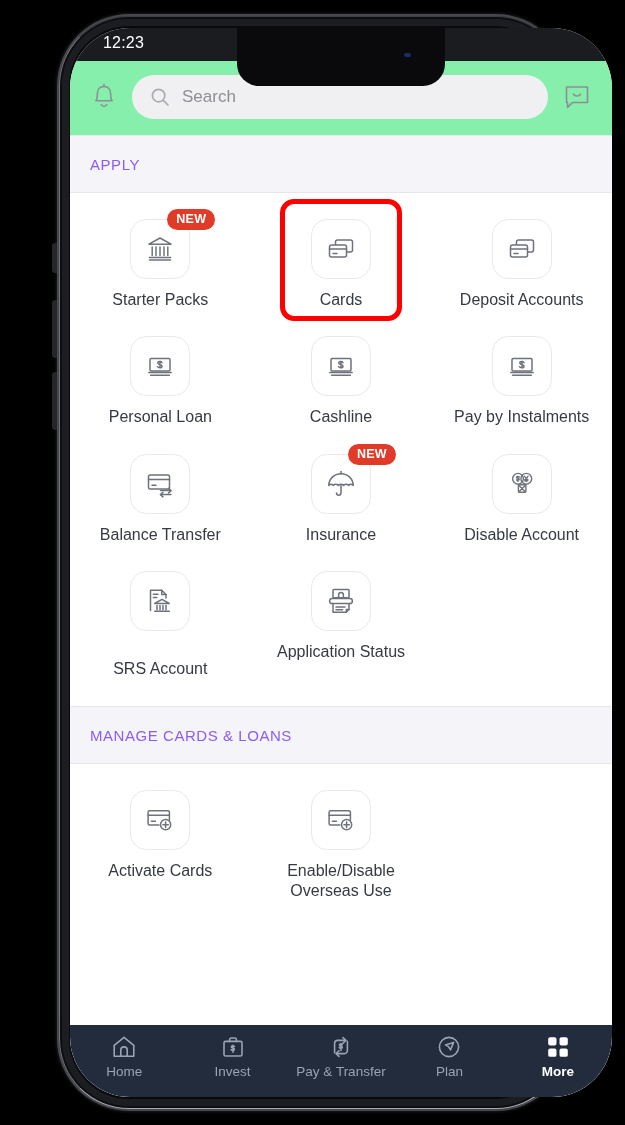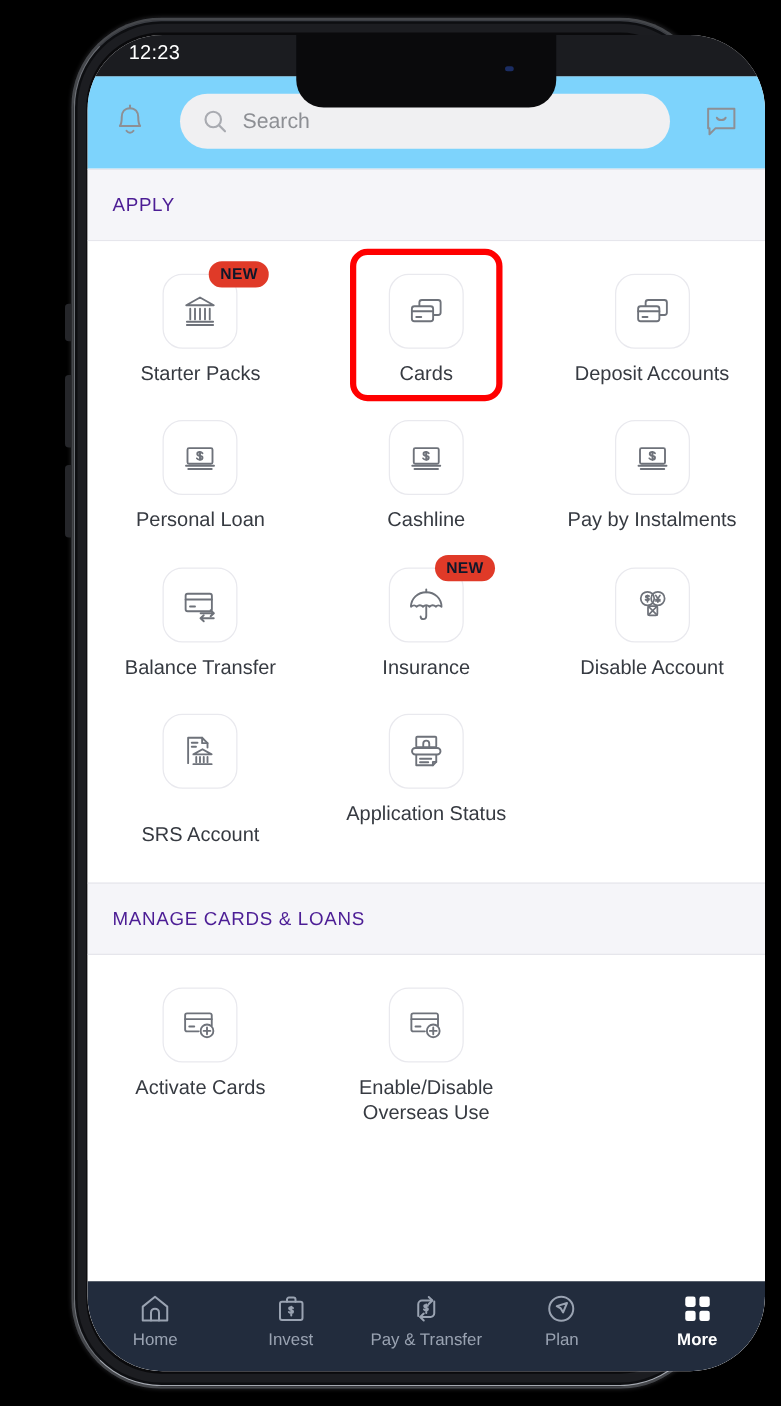--- a/index.html
+++ b/index.html
@@ -87,23 +87,23 @@
     right: 34px; top: 25px;
     width: 7px; height: 4px;
     border-radius: 2px;
     background: #1b2d63;
   }
 
   
   #top-bar {
     display: flex;
     align-items: center;
-    gap: 26px;
+    gap: 14px;
     padding: 14px 20px 16px 20px;
-    background: #7dd3fc;
+    background: #86efac;
   }
   #search-field {
     flex: 1;
     height: 44px;
     background: #f0f0f2;
     border-radius: 22px;
     display: flex;
     align-items: center;
     gap: 12px;
     padding: 0 18px;
@@ -114,21 +114,21 @@
   }
   .bar-icon { flex: 0 0 auto; display: flex; align-items: center; justify-content: center; }
 
   
   .section-header {
     background: #f5f5f9;
     border-top: 1px solid #e6e6ec;
     border-bottom: 1px solid #e6e6ec;
     padding: 20px 20px 19px 20px;
     font-size: 15px;
-    color: #4c1d95;
+    color: #8b5cf6;
     letter-spacing: 0.55px;
   }
 
   
   .tile-grid {
     display: grid;
     grid-template-columns: repeat(3, 1fr);
     background: #ffffff;
     padding: 12px 0 14px 0;
   }
@@ -161,21 +161,21 @@
     color: #363a41;
     text-align: center;
     font-weight: 500;
     max-width: 140px;
   }
   .badge-new {
     position: absolute;
     top: -11px;
     right: -26px;
     background: #e03a28;
-    color: #0f172a;
+    color: #ffffff;
     font-size: 12.5px;
     font-weight: 700;
     letter-spacing: 0.3px;
     padding: 3px 9px 4px 9px;
     border-radius: 11px;
     z-index: 3;
   }
 
   
   .tile.highlighted::after {

